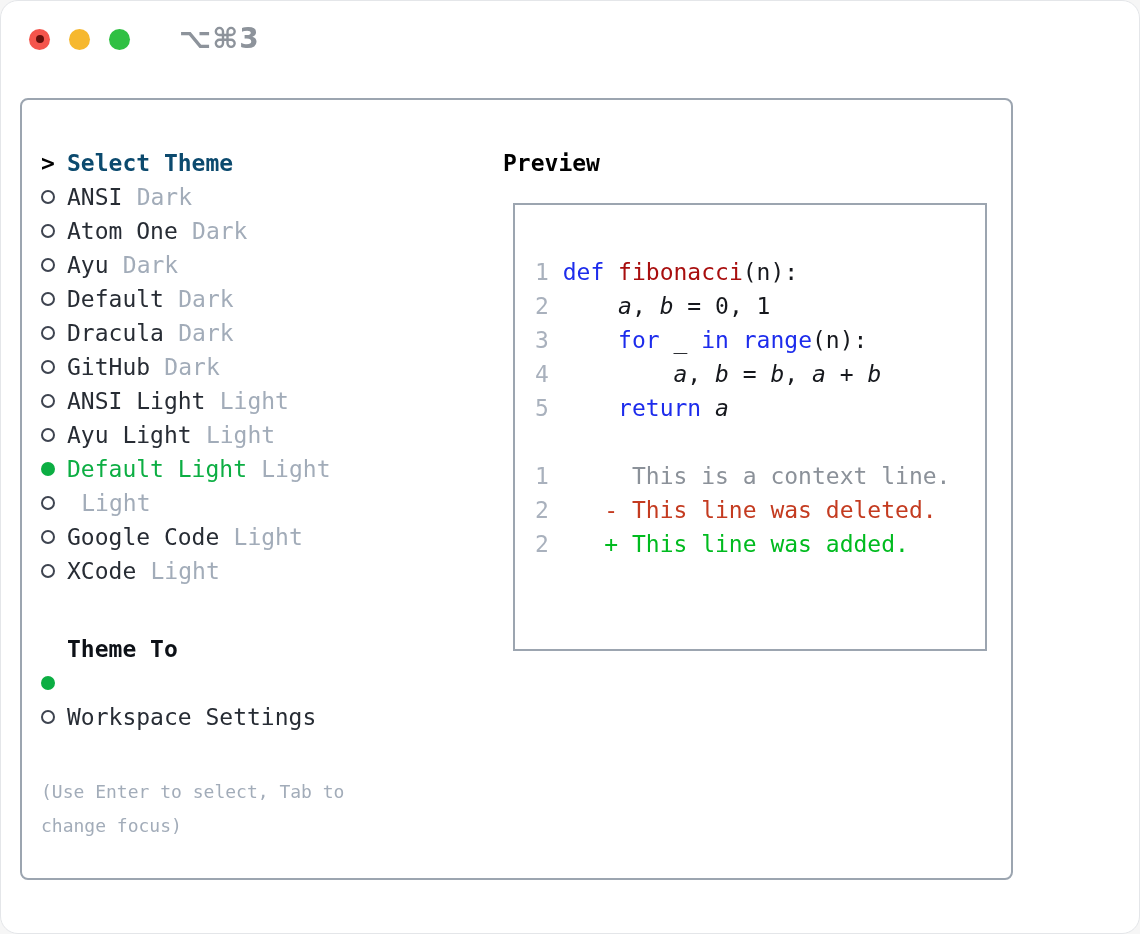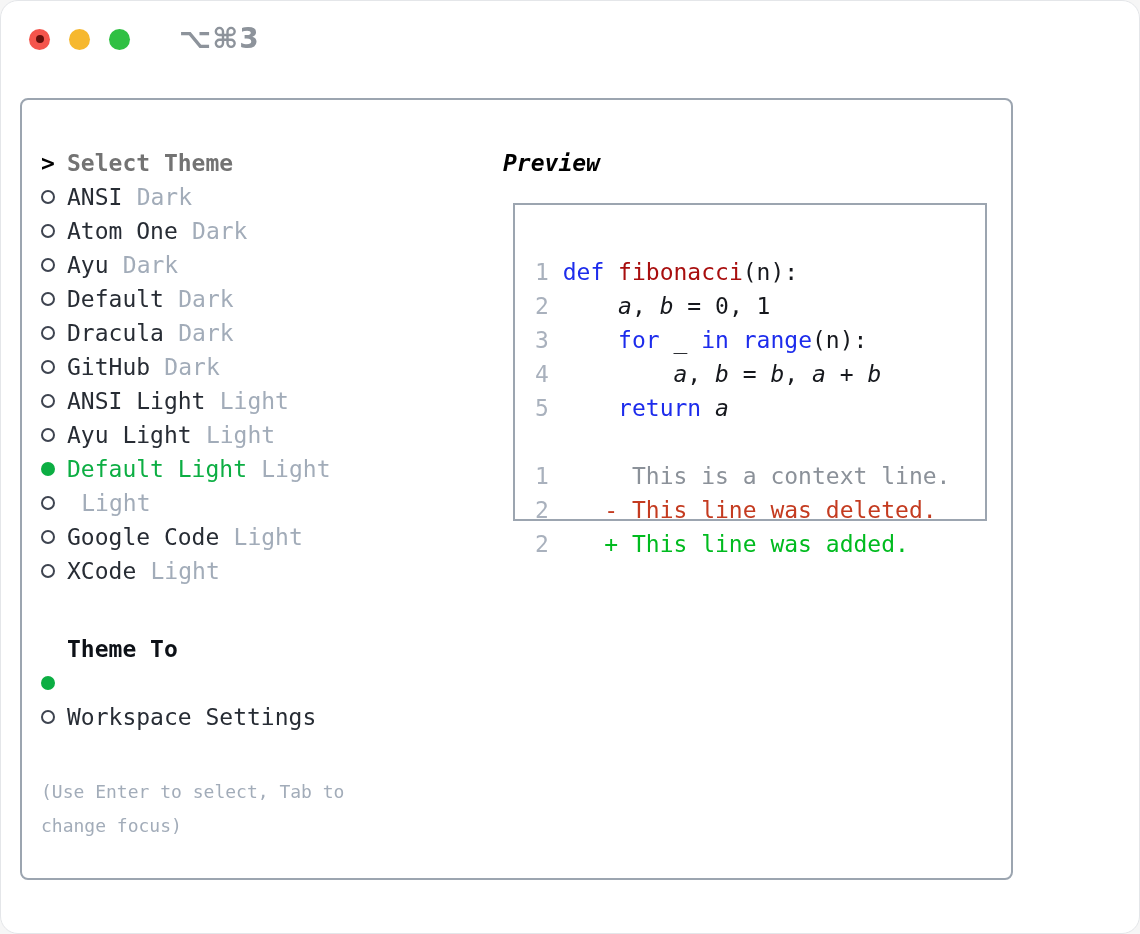--- a/index.html
+++ b/index.html
@@ -35,35 +35,35 @@
   }
 
   .left-col { position: absolute; left: 19px; top: 46px; }
   .row { height: 34px; display: flex; align-items: center; white-space: pre; font-size: 23px; }
   .bullet {
     width: 14px; height: 14px; border-radius: 50%;
     border: 2px solid #3e4450; margin-right: 12px; flex: none;
   }
   .gutter { width: 26px; flex: none; display: inline-block; }
   .caret { width: 26px; flex: none; font-weight: bold; color: #000; }
-  .header-label { font-weight: bold; color: #737373; }
+  .header-label { font-weight: bold; color: #0c4a6e; }
   .apply-label { font-weight: 600; color: #0d1117; }
   .opt-name { color: var(--text); }
   .variant { color: var(--muted); margin-left: 0.62em; }
   .row.selected .bullet { border-color: var(--green); background: var(--green); }
   .row.selected .opt-name { color: var(--green); }
   .spacer-1 { height: 44px; }
   .spacer-2 { height: 40px; }
   .hint-line { height: 34px; display: flex; align-items: center; color: var(--muted); font-size: 18px; white-space: pre; }
 
   
-  .preview-header { position: absolute; left: 481px; top: 46px; font-style: italic; }
+  .preview-header { position: absolute; left: 481px; top: 46px; }
   .preview-label { font-weight: bold; color: #000; font-size: 23px; line-height: 34px; }
   .preview-box {
-    position: absolute; left: 491px; top: 103px; width: 474px; height: 318px;
+    position: absolute; left: 491px; top: 103px; width: 474px; height: 448px;
     border: 2px solid var(--border); background: #fff;
   }
   .code { padding: 50px 0 0 20px; }
   .code-line { white-space: pre; font-size: 23px; line-height: 34px; min-height: 34px; }
   .tk     { color: var(--code-text); }
   .tk.ln  { color: var(--lineno); }
   .tk.kw  { color: var(--keyword); }
   .tk.fn  { color: var(--function); }
   .tk.var { color: var(--code-text); font-style: italic; }
   .tk.ctx { color: var(--context); }

